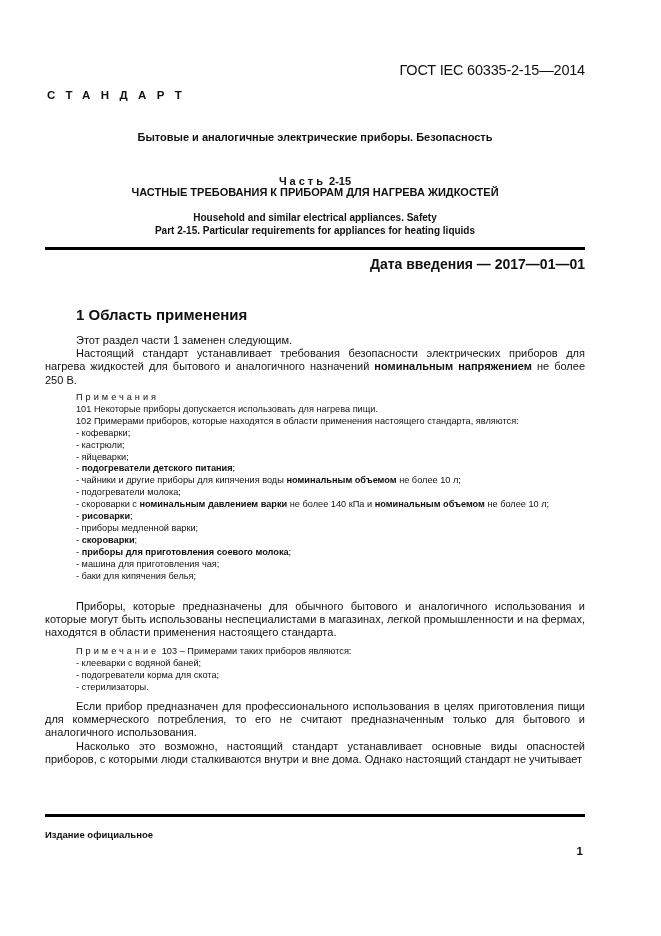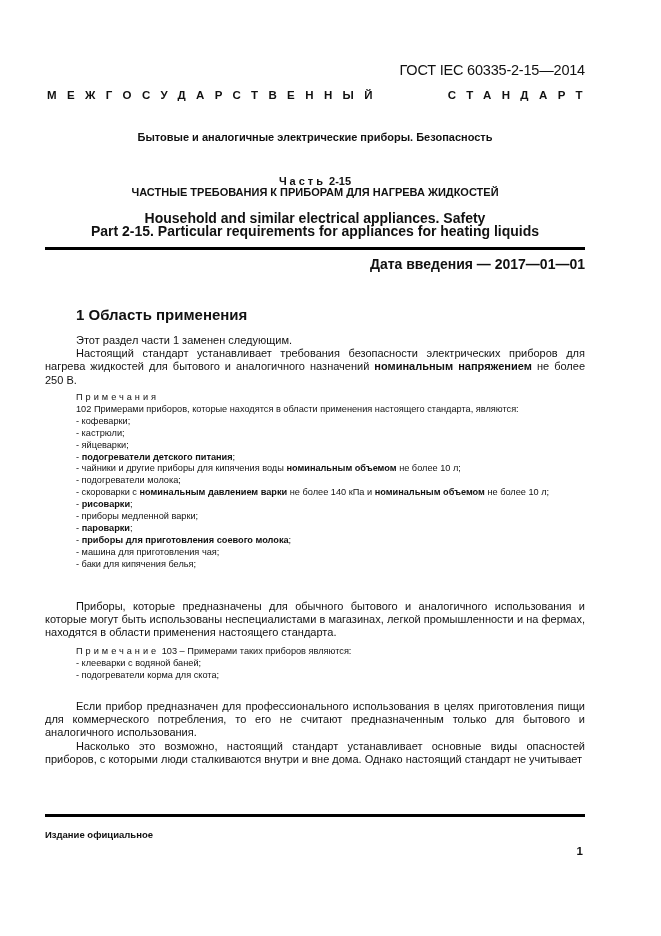--- a/index.html
+++ b/index.html
@@ -7,39 +7,38 @@
   .abs { position:absolute; }
   .gost { right:76px; top:62px; font-size:14.5px; font-weight:normal; letter-spacing:-0.2px; }
   .interstate { left:47px; right:78px; top:89px; font-size:11.5px; font-weight:bold; display:flex; justify-content:space-between; }
   .interstate .w1 { letter-spacing:10.4px; }
   .interstate .w2 { letter-spacing:10.4px; margin-right:-10px; }
   .center { left:45px; width:540px; text-align:center; }
   .title-ru { top:131px; font-size:11px; font-weight:bold; }
   .part { top:175px; font-size:11px; font-weight:bold; }
   .part .sp { letter-spacing:3px; }
   .title-main { top:186px; font-size:11px; font-weight:bold; }
-  .title-en { top:212px; font-size:14px; font-weight:bold; line-height:12.5px; }
+  .title-en { top:212px; font-size:10px; font-weight:bold; line-height:12.5px; }
   .rule { left:45px; width:540px; height:3px; background:#000; }
   .date { right:76px; top:256px; font-size:14px; font-weight:bold; }
   .h1 { left:76px; top:306px; font-size:15px; font-weight:bold; }
   .body { left:45px; width:540px; font-size:11px; line-height:13.2px; text-align:justify; }
   .body p { margin:0; text-indent:31px; }
   .note { left:76px; width:510px; font-size:9.2px; line-height:11.9px; }
   .note div { white-space:nowrap; }
   .sp2 { letter-spacing:3px; }
   b { font-weight:bold; }
   .footer { left:45px; top:829px; font-size:9.5px; font-weight:bold; }
   .pageno { right:78px; top:845px; font-size:11.5px; font-weight:bold; }
 </style>
 </head>
 <body>
 
 <div class="abs gost">ГОСТ IEC 60335-2-15—2014</div>
 <div class="abs interstate">
-  <span class="w1">МЕЖГОСУДАРСТВЕННЫЙ</span>
   <span class="w2">СТАНДАРТ</span>
 </div>
 
 <div class="abs center title-ru">Бытовые и аналогичные электрические  приборы. Безопасность</div>
 <div class="abs center part">
   <span class="sp">Часть</span>
   <span>2-15</span>
 </div>
 <div class="abs center title-main">ЧАСТНЫЕ ТРЕБОВАНИЯ К ПРИБОРАМ ДЛЯ НАГРЕВА ЖИДКОСТЕЙ</div>
 <div class="abs center title-en">
@@ -52,44 +51,46 @@
 
 <div class="abs h1">1 Область применения</div>
 
 <div class="abs body" style="top:334px;">
   <p>Этот раздел части 1 заменен следующим.</p>
   <p><span>Настоящий стандарт устанавливает требования безопасности электрических приборов для нагрева жидкостей для бытового и аналогичного назначений </span><b>номинальным напряжением</b><span> не более 250 В.</span></p>
 </div>
 
 <div class="abs note" style="top:392px;">
   <div class="sp2">Примечания</div>
+  <div>101 Некоторые приборы допускается использовать для нагрева пищи.</div>
   <div>102 Примерами приборов, которые находятся в области применения настоящего стандарта, являются:</div>
   <div>- кофеварки;</div>
   <div>- кастрюли;</div>
   <div>- яйцеварки;</div>
   <div><span>- </span><b>подогреватели детского питания</b><span>;</span></div>
   <div><span>- чайники и другие приборы для кипячения воды </span><b>номинальным объемом</b><span> не более 10 л;</span></div>
   <div>- подогреватели молока;</div>
   <div><span>- скороварки с </span><b>номинальным давлением варки</b><span> не более 140 кПа и </span><b>номинальным объемом</b><span> не более 10 л;</span></div>
   <div><span>- </span><b>рисоварки</b><span>;</span></div>
   <div>- приборы медленной варки;</div>
-  <div><span>- </span><b>пароварки</b><span>;</span></div>
+  <div><span>- </span><b>скороварки</b><span>;</span></div>
   <div><span>- </span><b>приборы для приготовления соевого молока</b><span>;</span></div>
   <div>- машина для приготовления чая;</div>
   <div>- баки для кипячения белья;</div>
 </div>
 
 <div class="abs body" style="top:600px;">
   <p>Приборы, которые предназначены для обычного бытового и аналогичного использования и которые могут быть использованы неспециалистами в магазинах, легкой промышленности и на фермах, находятся в области применения настоящего стандарта.</p>
 </div>
 
 <div class="abs note" style="top:646px;">
   <div><span class="sp2">Примечание</span><span> 103  – Примерами таких приборов являются:</span></div>
   <div>- клееварки с водяной баней;</div>
   <div>- подогреватели корма для скота;</div>
+  <div>- стерилизаторы.</div>
 </div>
 
 <div class="abs body" style="top:700px;">
   <p>Если прибор предназначен для профессионального использования в целях приготовления пищи для коммерческого потребления, то его не считают предназначенным только для бытового и аналогичного использования.</p>
   <p style="text-align-last:left;">Насколько это возможно, настоящий стандарт устанавливает основные виды опасностей приборов, с которыми люди сталкиваются внутри и вне дома. Однако настоящий стандарт не учитывает</p>
 </div>
 
 <div class="abs rule" style="top:814px;"></div>
 <div class="abs footer">Издание официальное</div>
 <div class="abs pageno">1</div>

